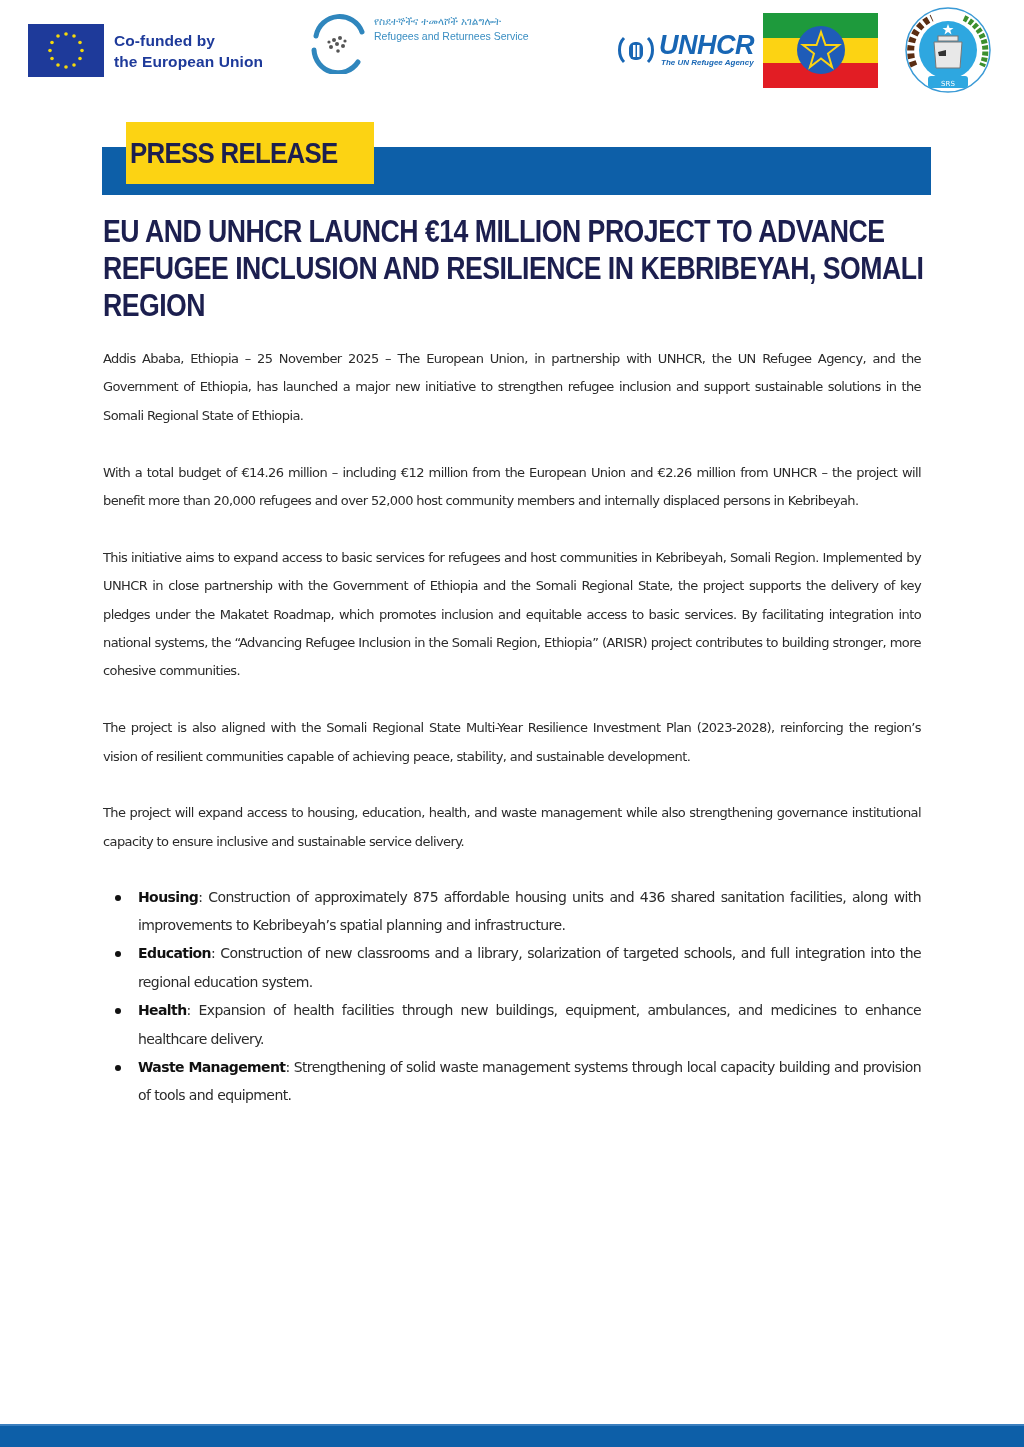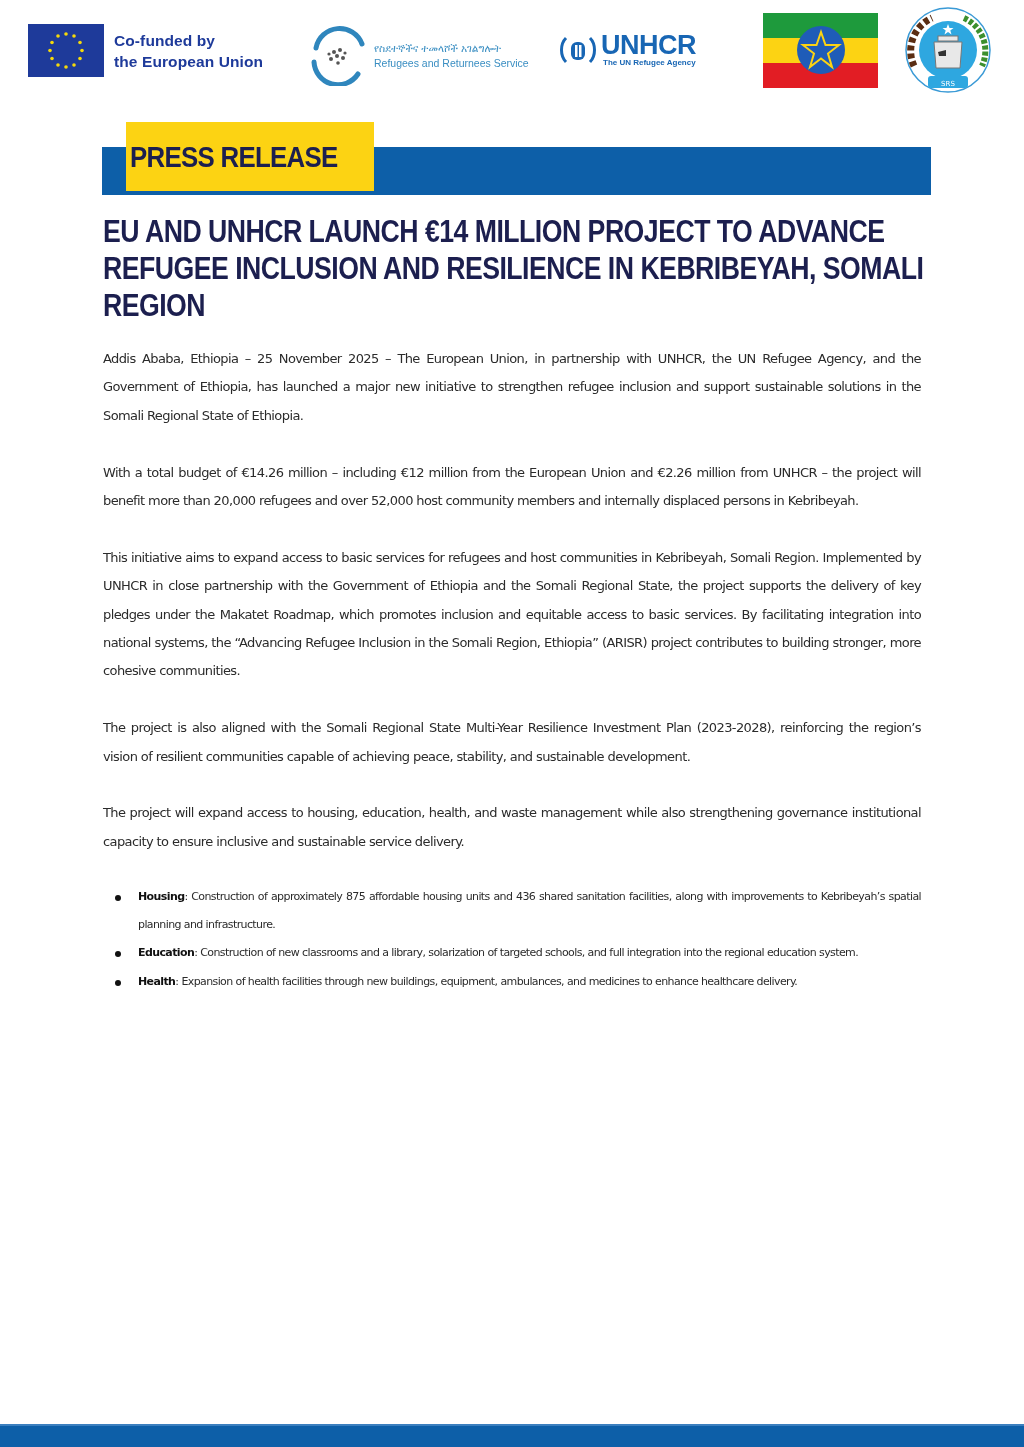--- a/index.html
+++ b/index.html
@@ -6,51 +6,51 @@
     html, body { width: 1024px; height: 1447px; background: #ffffff; overflow: hidden; }
     body { position: relative; font-family: "DejaVu Sans", sans-serif; color: #222; }
 
     
     .logo-bar { position: absolute; top: 0; left: 0; width: 864px; height: 105px; }
     .eu-logo { position: absolute; left: 28px; top: 24px; display: flex; align-items: center; }
     .eu-flag { width: 76px; height: 53px; background: #1e3a9a; position: relative; }
     .eu-flag svg { position: absolute; left: 0; top: 0; }
     .eu-text { margin-left: 10px; color: #1e3a9a; font-family: "Liberation Sans", sans-serif; font-weight: bold; font-size: 15.5px; line-height: 21px; letter-spacing: 0.1px; }
 
-    .rrs-logo { position: absolute; left: 308px; top: 26px; display: flex; align-items: center; }
+    .rrs-logo { position: absolute; left: 308px; top: 14px; display: flex; align-items: flex-start; }
     .rrs-emblem { width: 60px; height: 60px; }
     .rrs-text { margin-left: 6px; color: #3a8ec2; font-family: "Liberation Sans", sans-serif; font-size: 10.5px; line-height: 15px; }
 
-    .unhcr-logo { position: absolute; left: 558px; top: 30px; display: flex; align-items: center; }
+    .unhcr-logo { position: absolute; left: 616px; top: 30px; display: flex; align-items: center; font-style: italic; }
     .unhcr-emblem { width: 40px; height: 40px; }
     .unhcr-words { margin-left: 3px; color: #1866b4; font-family: "Liberation Sans", sans-serif; }
     .unhcr-name { font-weight: bold; font-size: 27px; line-height: 26px; letter-spacing: -0.5px; }
     .unhcr-sub { font-size: 8px; font-weight: bold; line-height: 10px; margin-left: 2px; }
 
     .eth-flag { position: absolute; left: 763px; top: 13px; width: 115px; height: 75px; }
     .eth-flag .band { height: 25px; }
     .eth-flag .emblem { position: absolute; left: 33px; top: 12px; }
 
     .srs-logo { position: absolute; left: 902px; top: 6px; width: 92px; height: 90px; }
 
     
     .pr-bar { position: absolute; left: 102px; top: 147px; width: 829px; height: 48px; background: #0d5fa8; }
-    .pr-tag { position: absolute; left: 126px; top: 122px; height: 69px; padding: 0 4px; background: #fcd313; display: flex; align-items: center; }
+    .pr-tag { position: absolute; left: 126px; top: 122px; height: 62px; padding: 0 4px; background: #fcd313; display: flex; align-items: center; }
     .pr-tag span { font-family: "Liberation Sans", sans-serif; font-weight: bold; font-size: 30px; color: #1c1f4f; letter-spacing: -0.8px; transform: scaleX(0.86); transform-origin: left center; display: inline-block; white-space: nowrap; width: 240px; }
 
     
     .headline { position: absolute; left: 103px; top: 213px; width: 820px; }
     .headline h1 { font-family: "Liberation Sans", sans-serif; font-weight: bold; font-size: 31px; line-height: 37px; color: #1c1f4f; letter-spacing: -0.6px; transform: scaleX(0.86); transform-origin: left top; width: 955px; }
 
     
     .body-text { position: absolute; left: 103px; top: 345px; width: 818px; }
     .body-text p { font-family: "DejaVu Sans", sans-serif; font-size: 13px; line-height: 28.4px; color: #2b2b2b; text-align: justify; letter-spacing: -0.6px; margin-bottom: 28.4px; }
 
     .bullets { list-style: none; margin-top: -2px; }
-    .bullets li { position: relative; padding-left: 35px; font-size: 11px; line-height: 28.4px; color: #2b2b2b; text-align: justify; letter-spacing: -0.6px; }
+    .bullets li { position: relative; padding-left: 35px; font-size: 14px; line-height: 28.4px; color: #2b2b2b; text-align: justify; letter-spacing: -0.6px; }
     .bullets li .dot { position: absolute; left: 12px; top: 12px; width: 6px; height: 6px; border-radius: 50%; background: #111; }
     .bullets li b { color: #111; font-weight: bold; }
 
     
     .footer-bar { position: absolute; left: 0; top: 1424px; width: 1024px; height: 23px; background: #0d5fa8; border-top: 2px solid #3b7fbf; }
   </style>
 </head>
 <body>
 
 <div class="logo-bar">
@@ -158,16 +158,19 @@
   <ul class="bullets">
     <li>
       <span class="dot"></span><b>Housing</b><span>: </span><span>Construction of approximately 875 affordable housing units and 436 shared sanitation facilities, along with improvements to Kebribeyah’s spatial planning and infrastructure.</span>
     </li>
     <li>
       <span class="dot"></span><b>Education</b><span>: </span><span>Construction of new classrooms and a library, solarization of targeted schools, and full integration into the regional education system.</span>
     </li>
     <li>
       <span class="dot"></span><b>Health</b><span>: </span><span>Expansion of health facilities through new buildings, equipment, ambulances, and medicines to enhance healthcare delivery.</span>
     </li>
+    <li>
+      <span class="dot"></span><b>Waste Management</b><span>: </span><span>Strengthening of solid waste management systems through local capacity building and provision of tools and equipment.</span>
+    </li>
   </ul>
 </div>
 
 <div class="footer-bar"></div>
 
 </body></html>

